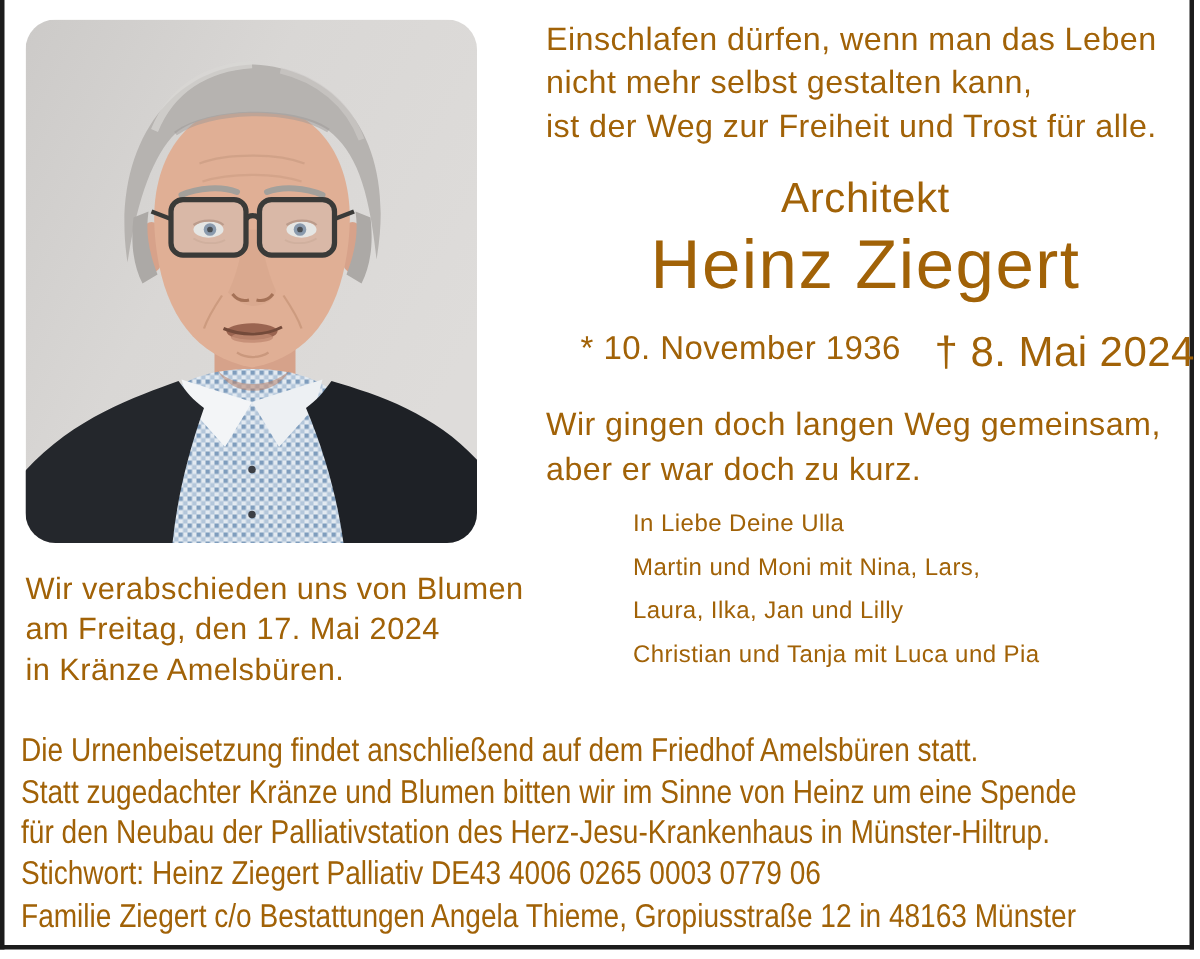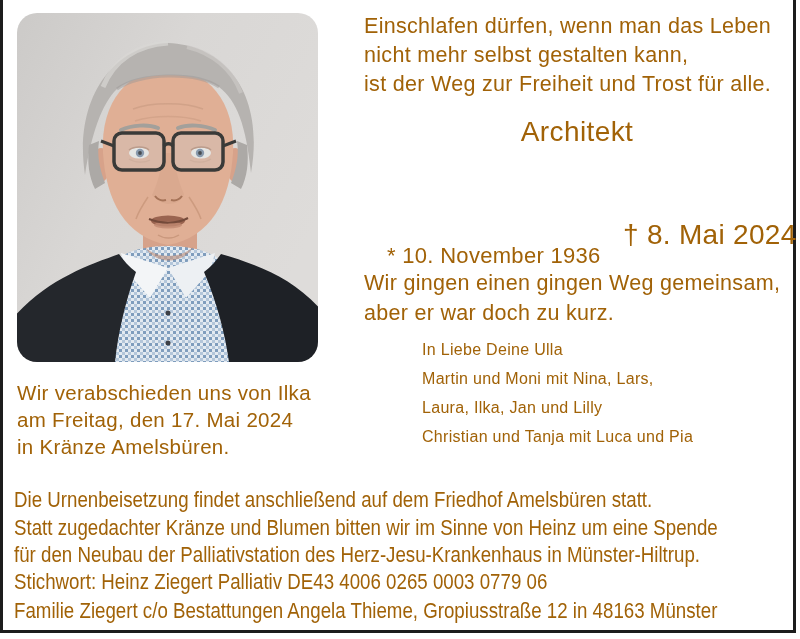--- a/index.html
+++ b/index.html
@@ -27,21 +27,21 @@
   .epitaph { left:364px; top:12px; font-size:21.5px; line-height:29px; letter-spacing:0.3px; }
 
   .profession {
     left:363px; top:116px; width:428px;
     text-align:center; font-size:28px; letter-spacing:0.4px;
   }
   .deceased-name {
     left:363px; top:149px; width:428px;
     text-align:center; font-size:46px; letter-spacing:1px;
   }
-  .birth-date { left:387px; top:219px; font-size:22px; letter-spacing:0.3px;margin-top:24px; }
+  .birth-date { left:387px; top:219px; font-size:22px; letter-spacing:0.3px; }
   .death-date { left:623px; top:219px; font-size:28px; letter-spacing:0.3px; }
 
   .verse    { left:364px; top:268px; font-size:21.5px; line-height:30px; letter-spacing:0.3px; }
   .mourners { left:422px; top:335px; font-size:16px; line-height:29px; letter-spacing:0.3px; }
 
   .service  { left:17px; top:379px; font-size:20.5px; line-height:27px; letter-spacing:0.3px; }
 
   .cond { font-size:22px; white-space:nowrap; }
   .cond > div { transform:scaleX(0.85); transform-origin:0 0; height:27px; }
 
@@ -138,38 +138,39 @@
     </svg>
   </div>
 
   <div class="abs epitaph">
     <div>Einschlafen dürfen, wenn man das Leben</div>
     <div>nicht mehr selbst gestalten kann,</div>
     <div>ist der Weg zur Freiheit und Trost für alle.</div>
   </div>
 
   <div class="abs profession">Architekt</div>
+  <div class="abs deceased-name">Heinz Ziegert</div>
 
   <div class="abs birth-date">* 10. November 1936</div>
   <div class="abs death-date">† 8. Mai 2024</div>
 
   <div class="abs verse">
-    <div>Wir gingen einen gingen Weg gemeinsam,</div>
+    <div>Wir gingen doch langen Weg gemeinsam,</div>
     <div>aber er war doch zu kurz.</div>
   </div>
 
   <div class="abs mourners">
     <div>In Liebe Deine Ulla</div>
     <div>Martin und Moni mit Nina, Lars,</div>
     <div>Laura, Ilka, Jan und Lilly</div>
     <div>Christian und Tanja mit Luca und Pia</div>
   </div>
 
   <div class="abs service">
-    <div>Wir verabschieden uns von Ilka</div>
+    <div>Wir verabschieden uns von Blumen</div>
     <div>am Freitag, den 17. Mai 2024</div>
     <div>in Kränze Amelsbüren.</div>
   </div>
 
   <div class="abs burial cond">
     <div>Die Urnenbeisetzung findet anschließend auf dem Friedhof Amelsbüren statt.</div>
   </div>
 
   <div class="abs donation cond">
     <div>Statt zugedachter Kränze und Blumen bitten wir im Sinne von Heinz um eine Spende</div>

